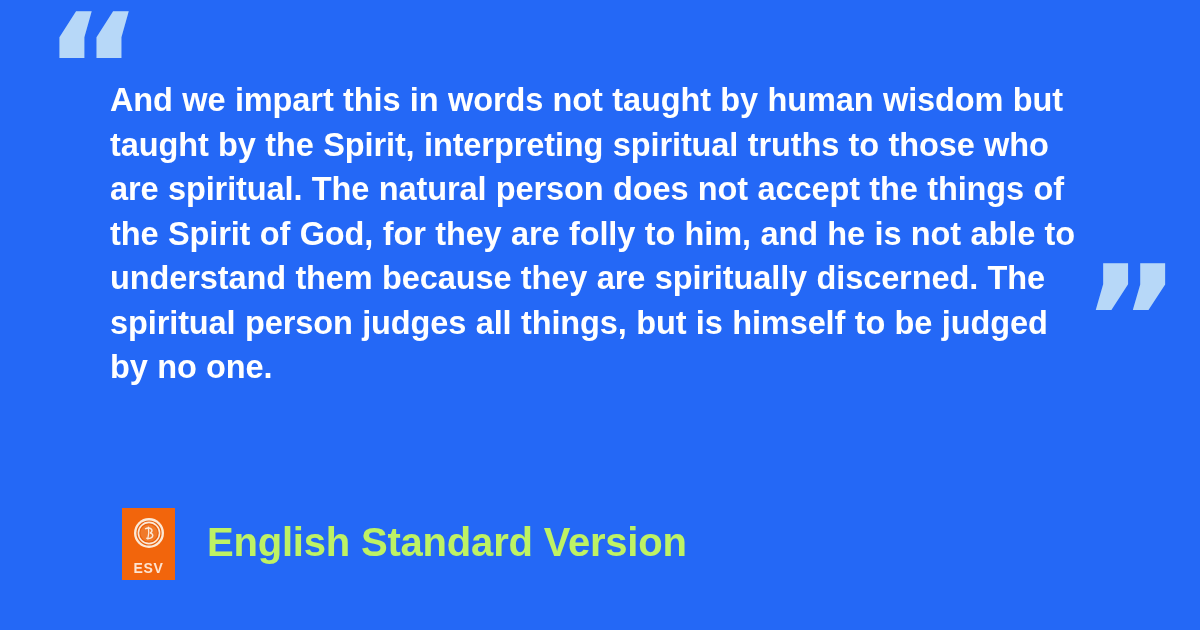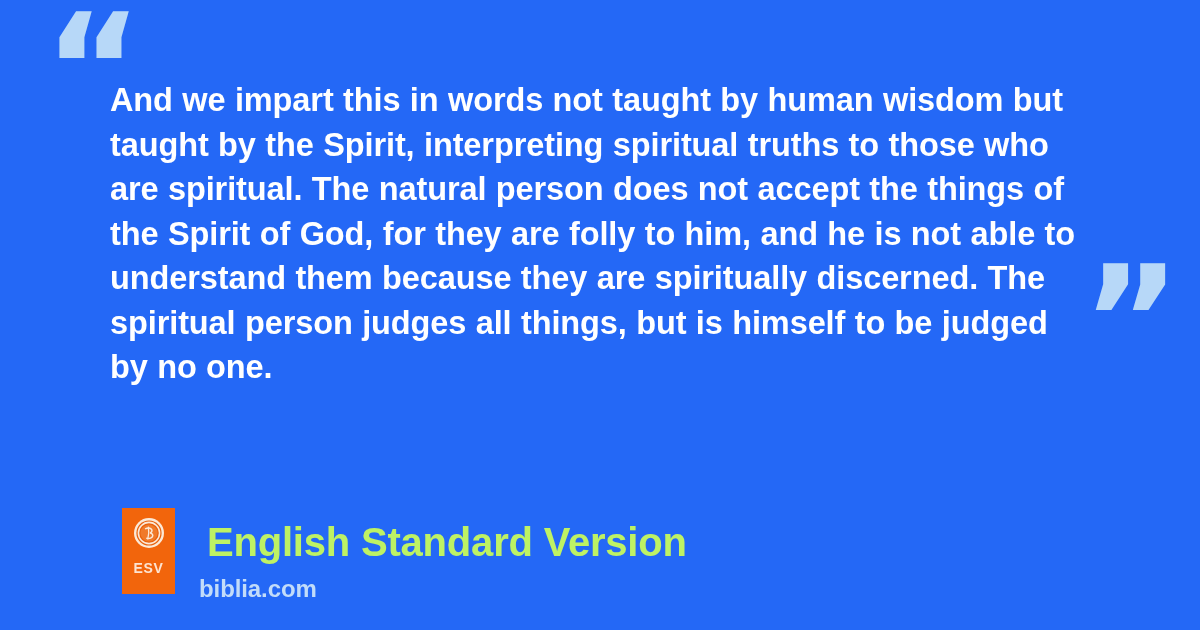--- a/index.html
+++ b/index.html
@@ -65,21 +65,21 @@
     position: absolute;
     left: 122px;
     top: 508px;
     display: flex;
     flex-direction: row;
     align-items: flex-start;
   }
 
   #esv-logo {
     width: 53px;
-    height: 86px;
+    height: 72px;
     background: #f2650c;
     display: flex;
     flex-direction: column;
     align-items: center;
     justify-content: flex-start;
     padding-top: 9px;
     box-sizing: border-box;
     flex: 0 0 auto;
   }
   #esv-seal-icon {
@@ -149,18 +149,17 @@
           <circle cx="16" cy="16" r="8.6" fill="#f07a2a"></circle>
           <path d="M12.6 11.6c2.4-1.3 5.2-0.7 6.1 1.1 0.7 1.4-0.1 2.8-1.6 3.3 1.7 0.2 2.9 1.4 2.6 2.9-0.4 2.1-3.3 3.2-5.9 2.3" fill="none" stroke="#fbe9d8" stroke-width="1.5" stroke-linecap="round"></path>
           <path d="M15.4 10.2c0.6 3.6 0.5 7.6-0.6 11.6" fill="none" stroke="#fbe9d8" stroke-width="1.3" stroke-linecap="round"></path>
         </svg>
       </span>
       <span id="esv-logo-label">ESV</span>
     </div>
 
     <div id="attribution-text">
       <p id="version-name">English Standard Version</p>
-      <p id="site-url">biblia.com</p>
     </div>
 
   </div>
 
 </div>
 
 </body></html>

